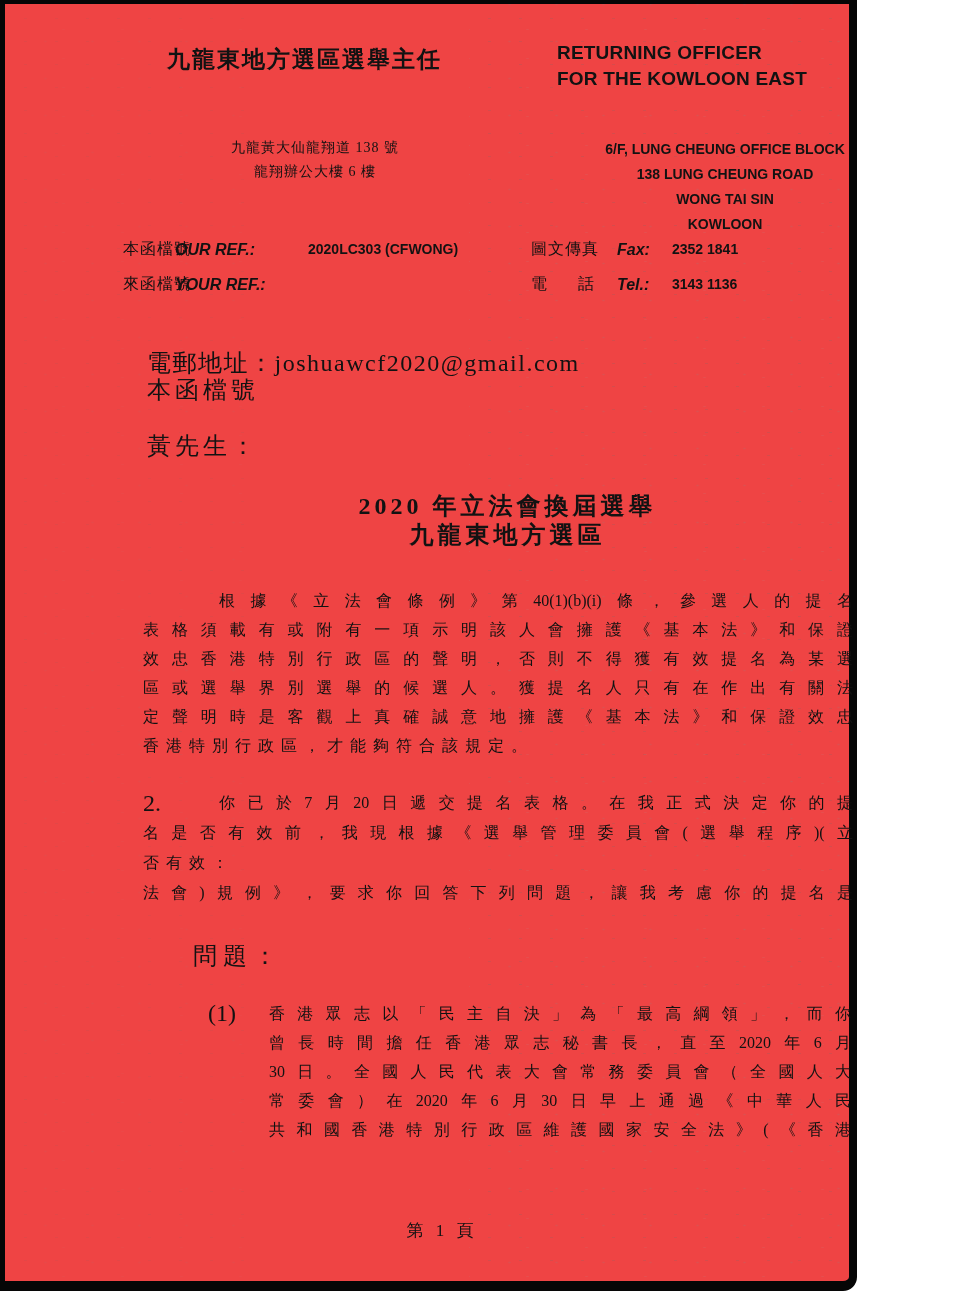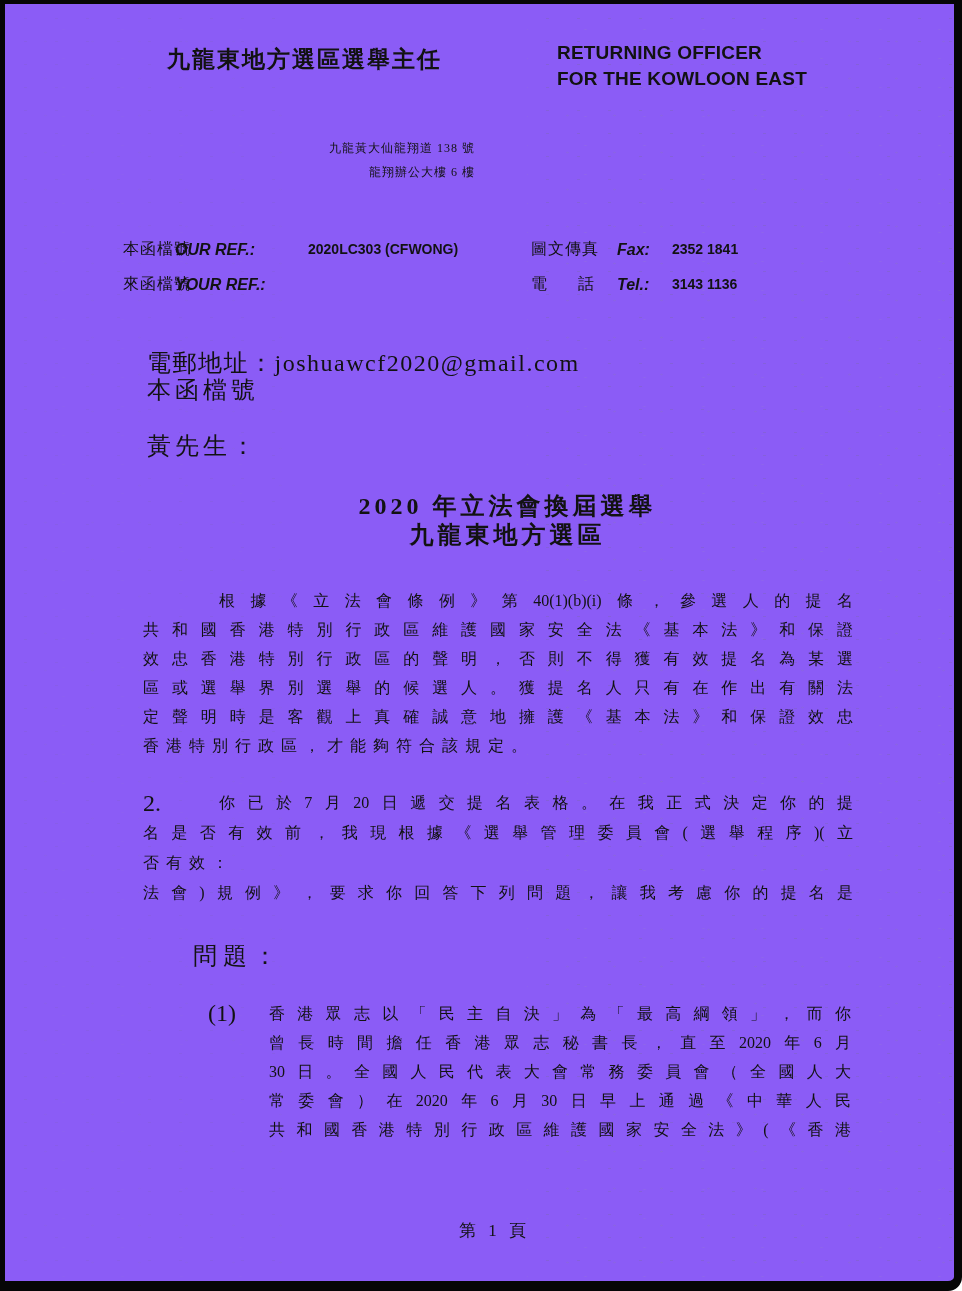--- a/index.html
+++ b/index.html
@@ -5,23 +5,23 @@
   html, body { margin: 0; padding: 0; }
   body {
     width: 962px; height: 1291px;
     background: #ffffff;
     overflow: hidden;
     font-family: "Liberation Serif", "DejaVu Serif", serif;
     color: #121212;
   }
   .scan {
     position: relative;
-    width: 962px; height: 1291px;
+    width: 857px; height: 1291px;
     box-sizing: border-box;
-    background: #8b5cf6;
+    background: #ef4444;
     border-top: 4px solid #060606;
     border-left: 5px solid #060606;
     border-right: 8px solid #060606;
     border-bottom: 10px solid #060606;
     border-bottom-right-radius: 14px;
   }
   
   .noise {
     position: absolute; top: 0; bottom: 0; pointer-events: none;
     background-image:
@@ -42,21 +42,21 @@
     left: 162px; top: 40px;
     font-size: 23px; font-weight: 700; letter-spacing: 2px;
   }
   .header-en {
     left: 552px; top: 36px; width: 348px;
     font-size: 19px; font-weight: 700; line-height: 26px;
     letter-spacing: .2px;
   }
   .addr-zh {
     left: 150px; top: 132px; width: 320px;
-    font-size: 12px; line-height: 24px; text-align: right; letter-spacing: 1px;
+    font-size: 14px; line-height: 24px; text-align: center; letter-spacing: 1px;
   }
   .addr-en {
     left: 550px; top: 133px; width: 340px;
     font-size: 14px; font-weight: 700; line-height: 25px; text-align: center;
   }
 
   .ref-zh { font-size: 16px; letter-spacing: 1px; }
   .ref-en { font-size: 16px; font-weight: 700; font-style: italic; }
   .ref-val { font-size: 14px; font-weight: 700; }
   .tel-zh { display: inline-block; width: 64px; text-align: justify; text-align-last: justify; }
@@ -106,20 +106,26 @@
   <div class="abs header-en sans">
     <div>RETURNING OFFICER</div>
     <div>FOR THE KOWLOON EAST</div>
   </div>
 
   <div class="abs addr-zh">
     <div>九龍黃大仙龍翔道 138 號</div>
     <div>龍翔辦公大樓 6 樓</div>
   </div>
 
+  <div class="abs addr-en sans">
+    <div>6/F, LUNG CHEUNG OFFICE BLOCK</div>
+    <div>138 LUNG CHEUNG ROAD</div>
+    <div>WONG TAI SIN</div>
+    <div>KOWLOON</div>
+  </div>
 
   <span class="abs ref-zh" style="left:118px; top:235px">本函檔號</span>
   <span class="abs ref-en sans" style="left:170px; top:237px">OUR REF.:</span>
   <span class="abs ref-val sans" style="left:303px; top:237px">2020LC303 (CFWONG)</span>
   <span class="abs ref-zh" style="left:526px; top:235px">圖文傳真</span>
   <span class="abs ref-en sans" style="left:612px; top:237px">Fax:</span>
   <span class="abs ref-val sans" style="left:667px; top:237px">2352 1841</span>
 
   <span class="abs ref-zh" style="left:118px; top:270px">來函檔號</span>
   <span class="abs ref-en sans" style="left:170px; top:272px">YOUR REF.:</span>
@@ -132,21 +138,21 @@
   <div class="abs cjk24 recipient-name">本函檔號</div>
   <div class="abs cjk24 salutation">黃先生：</div>
 
   <div class="abs subject">
     <div>2020 年立法會換屆選舉</div>
     <div>九龍東地方選區</div>
   </div>
 
   <div class="abs para1 bodyblock lines29">
     <div class="bline jline indent">根據《立法會條例》第40(1)(b)(i)條，參選人的提名</div>
-    <div class="bline jline">共和國香港特別行政區維護國家安全法《基本法》和保證</div>
+    <div class="bline jline">表格須載有或附有一項示明該人會擁護《基本法》和保證</div>
     <div class="bline jline">效忠香港特別行政區的聲明，否則不得獲有效提名為某選</div>
     <div class="bline jline">區或選舉界別選舉的候選人。獲提名人只有在作出有關法</div>
     <div class="bline jline">定聲明時是客觀上真確誠意地擁護《基本法》和保證效忠</div>
     <div class="bline jlast">香港特別行政區，才能夠符合該規定。</div>
   </div>
 
   <span class="abs cjk24 para2-marker">2.</span>
   <div class="abs para2 bodyblock lines30">
     <div class="bline jline indent">你已於7月20日遞交提名表格。在我正式決定你的提</div>
     <div class="bline jline">名是否有效前，我現根據《選舉管理委員會(選舉程序)(立</div>

